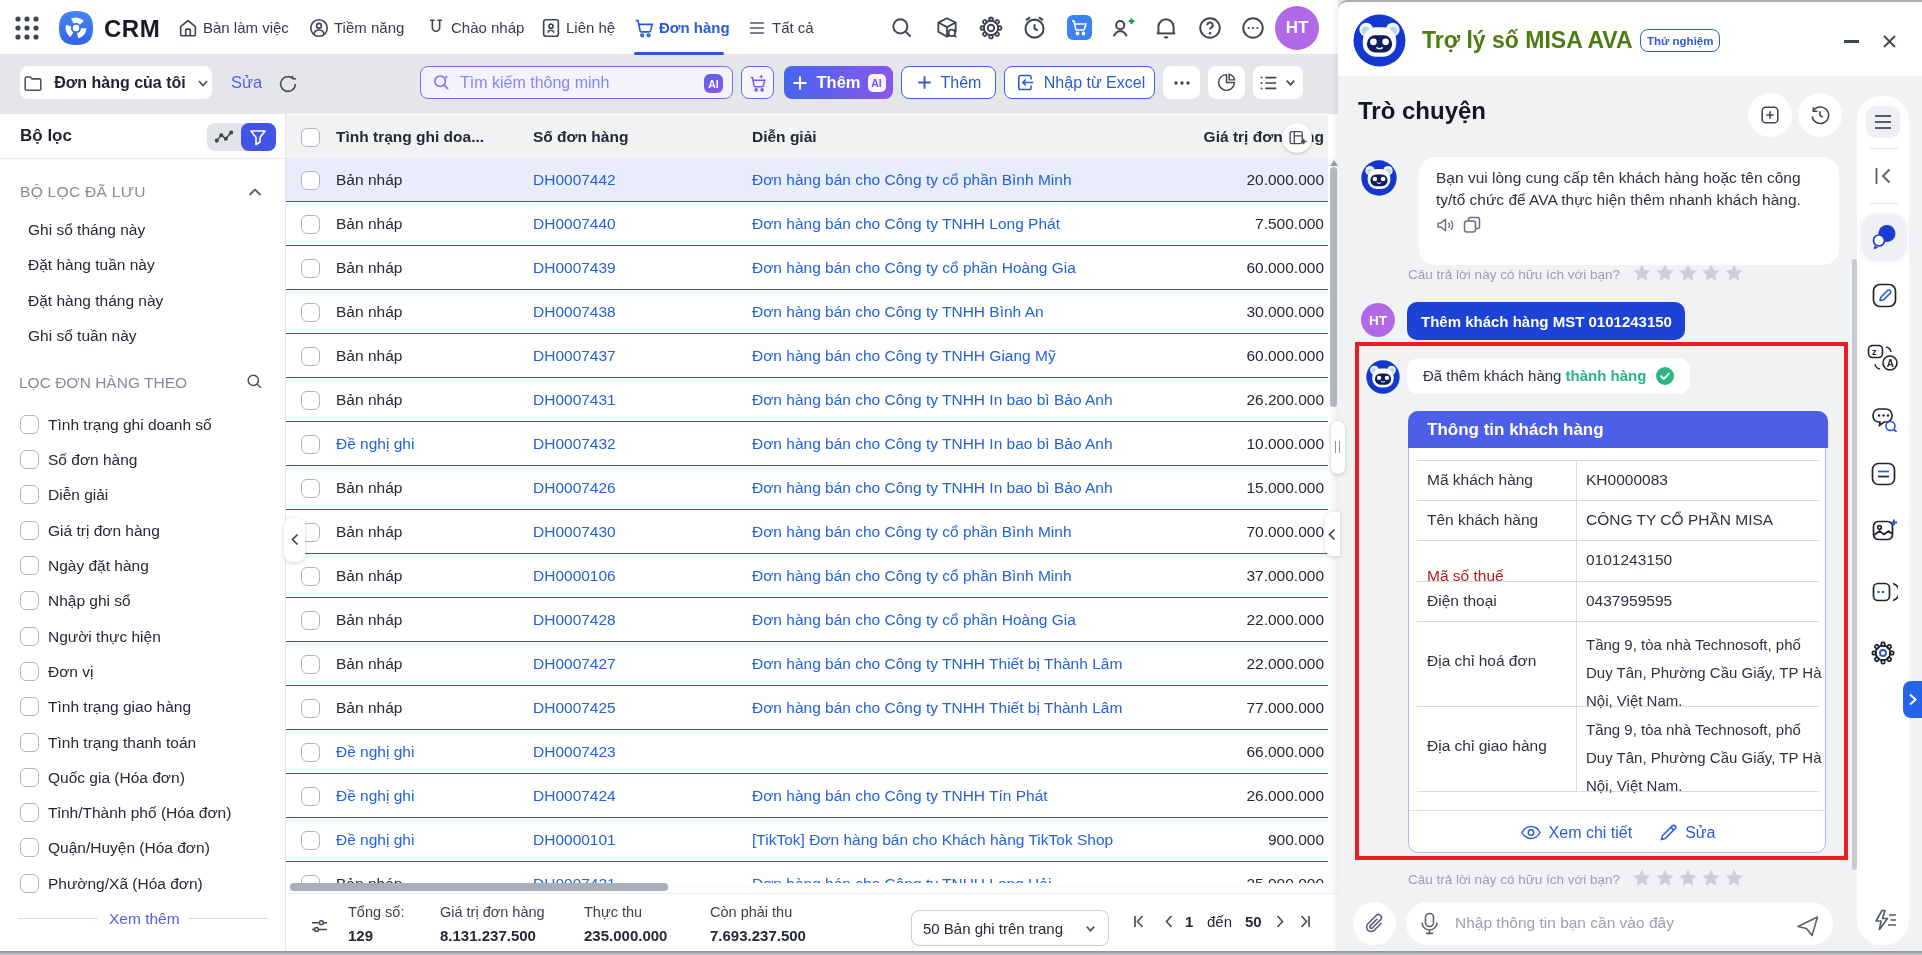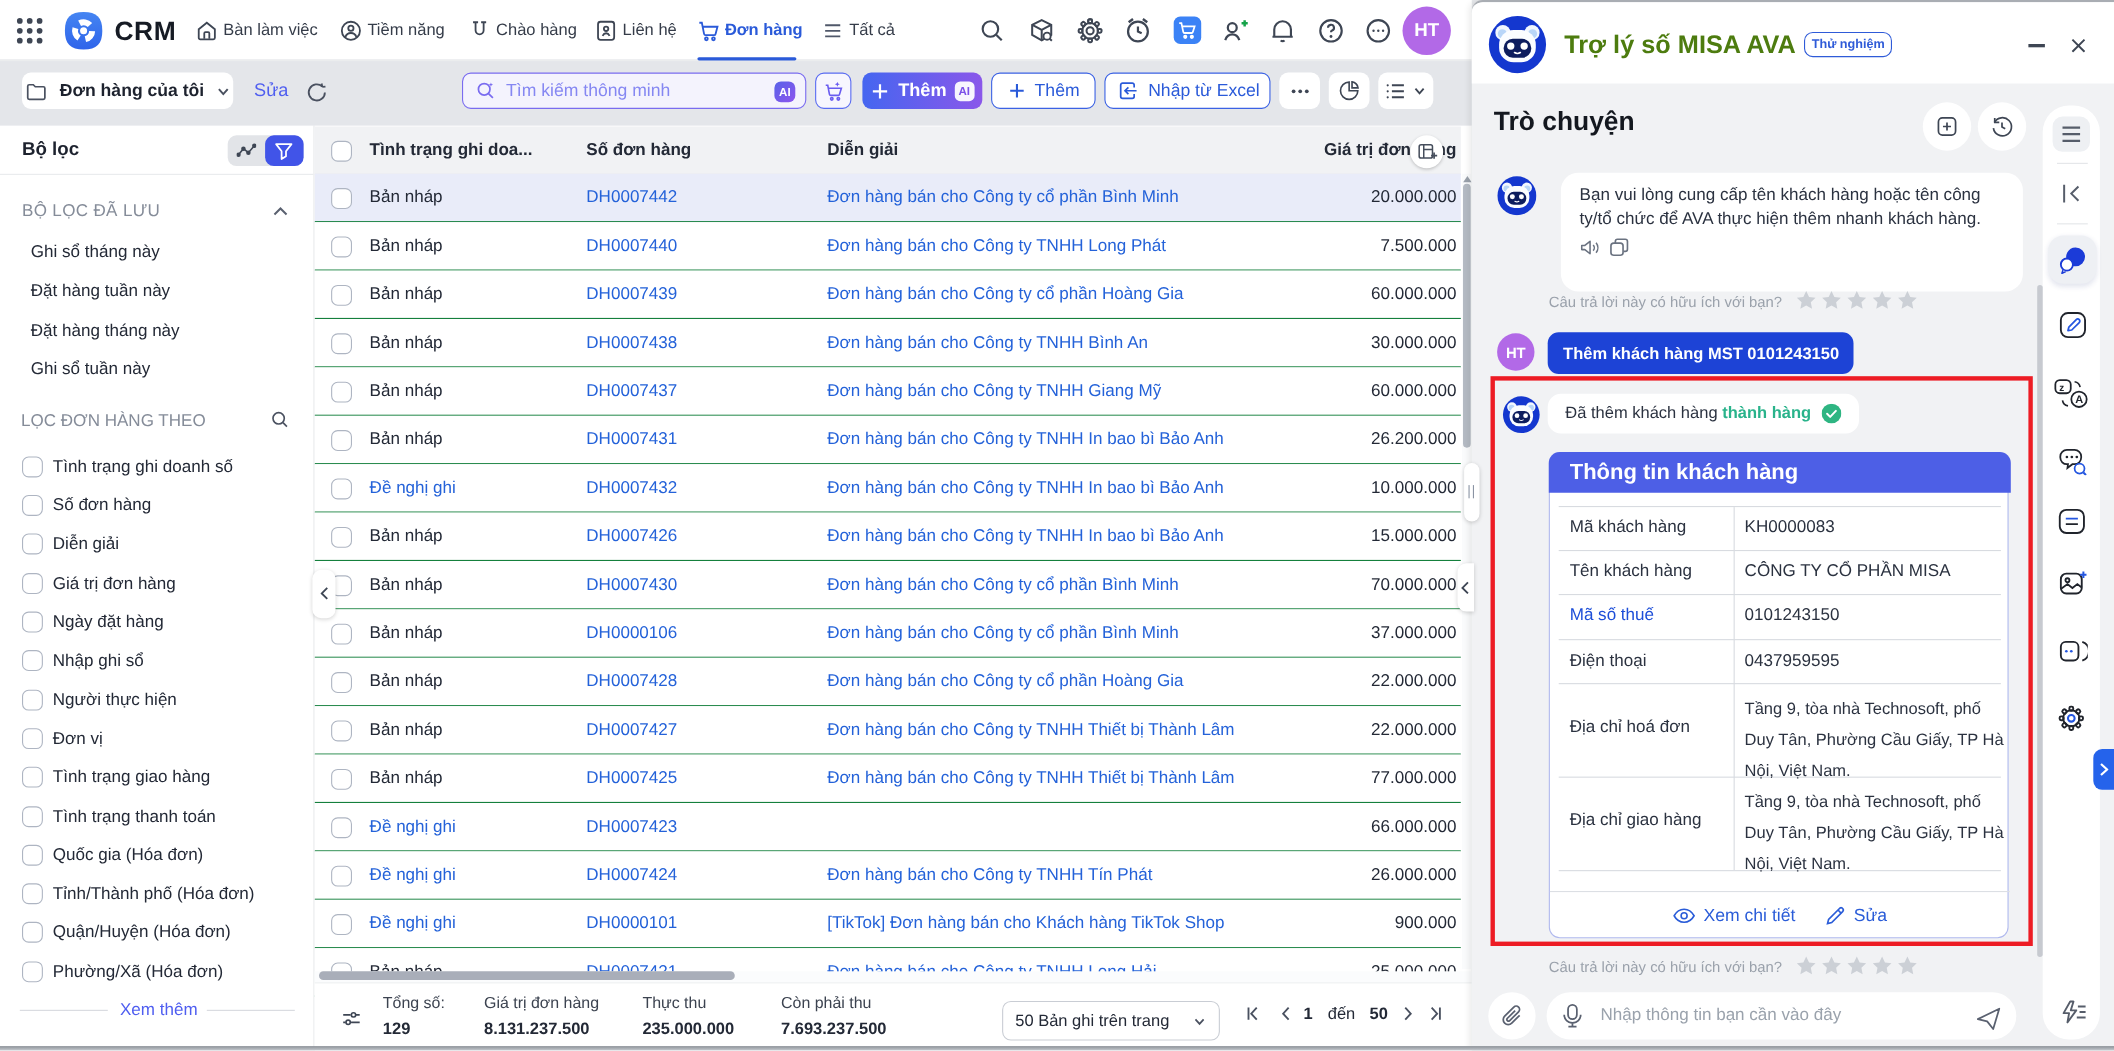--- a/index.html
+++ b/index.html
@@ -117,21 +117,21 @@
     <span>Tiềm năng</span>
   </div>
   <div class="navitem" style="left:425px">
     <svg class="ticon" viewBox="0 0 24 24" fill="none" stroke="#3e4654" stroke-width="1.8">
         <path d="M8 3.5 v8 a4 4 0 0 0 8 0 v-8"></path>
         <path d="M5.5 3.5 h5 M13.5 3.5 h5"></path>
         <path d="M8 3.5 v8 M16 3.5 v8" stroke-width="0"></path>
         <path d="M12 15.5 v5" stroke-width="0"></path>
         <path d="M11 20.5 a1.2 1.2 0 0 0 2 0" stroke-width="0"></path>
       </svg>
-    <span>Chào hàng</span>
+    <span>Chào nháp</span>
   </div>
   <div class="navitem" style="left:540px">
     <svg class="ticon" viewBox="0 0 24 24" fill="none" stroke="#3e4654" stroke-width="1.8">
         <rect x="4" y="3" width="16" height="18" rx="2.5"></rect>
         <circle cx="12" cy="10" r="2.2"></circle>
         <path d="M8.2 17.5 c0.8 -2 2.2 -3 3.8 -3 c1.6 0 3 1 3.8 3" stroke-width="0"></path>
         <path d="M8.5 17 c0.9 -1.8 2 -2.6 3.5 -2.6 c1.5 0 2.6 0.8 3.5 2.6"></path>
       </svg>
     <span>Liên hệ</span>
   </div>
@@ -631,34 +631,34 @@
     </svg>
   <div class="bubble" style="left:69px;top:356px;width:283px;height:36px;border-radius:12px">
     <div class="abs" style="left:16px;top:9px;font-size:15px;color:#2b3240;white-space:nowrap">Đã thêm khách hàng <b style="color:#29b38b">thành hàng</b></div>
     <svg class="abs" style="left:249px;top:9px" width="18" height="18" viewBox="0 0 18 18">
         <circle cx="9" cy="9" r="9" fill="#2eb582"></circle>
         <path d="M5 9.2 L7.8 12 L13 6.5" stroke="#fff" stroke-width="1.8" fill="none" stroke-linecap="round" stroke-linejoin="round"></path>
       </svg>
   </div>
 
   <div class="abs" style="left:70px;top:409px;width:418px;height:442px;background:#fff;border:1px solid #b0b9ee;border-radius:10px">
-    <div class="abs" style="left:-1px;top:-1px;width:420px;height:37px;background:#4d5fe6;border-radius:10px 10px 0 0;color:#fff;font-weight:bold;font-size:20px;display:flex;align-items:center;padding-left:19px">Thông tin khách hàng</div>
+    <div class="abs" style="left:-1px;top:-1px;width:420px;height:37px;background:#4d5fe6;border-radius:10px 10px 0 0;color:#fff;font-weight:bold;font-size:17px;display:flex;align-items:center;padding-left:19px">Thông tin khách hàng</div>
     <div class="abs" style="left:8px;top:48px;width:402px;height:330px;border-top:1px solid #d8dbe0">
       <div class="abs" style="left:159px;top:0;width:1px;height:330px;background:#d8dbe0"></div>
       <div class="abs" style="left:0;top:39px;width:402px;height:1px;background:#d8dbe0"></div>
       <div class="abs" style="left:0;top:79px;width:402px;height:1px;background:#d8dbe0"></div>
       <div class="abs" style="left:0;top:120px;width:402px;height:1px;background:#d8dbe0"></div>
       <div class="abs" style="left:0;top:160px;width:402px;height:1px;background:#d8dbe0"></div>
       <div class="abs" style="left:0;top:245px;width:402px;height:1px;background:#d8dbe0"></div>
       <div class="abs" style="left:0;top:330px;width:402px;height:1px;background:#d8dbe0"></div>
       <div class="abs" style="left:10px;top:10px;font-size:15.5px;color:#2b3240">Mã khách hàng</div>
       <div class="abs" style="left:169px;top:10px;font-size:15.5px;color:#2b3240">KH0000083</div>
       <div class="abs" style="left:10px;top:50px;font-size:15.5px;color:#2b3240">Tên khách hàng</div>
       <div class="abs" style="left:169px;top:50px;font-size:15.5px;color:#2b3240">CÔNG TY CỔ PHẦN MISA</div>
-      <div class="abs" style="left:10px;top:90px;font-size:15.5px;color:#1d4ed8">Mã số thuế</div>
+      <div class="abs" style="left:10px;top:106px;font-size:15.5px;color:#b91c1c">Mã số thuế</div>
       <div class="abs" style="left:169px;top:90px;font-size:15.5px;color:#2b3240">0101243150</div>
       <div class="abs" style="left:10px;top:131px;font-size:15.5px;color:#2b3240">Điện thoại</div>
       <div class="abs" style="left:169px;top:131px;font-size:15.5px;color:#2b3240">0437959595</div>
       <div class="abs" style="left:10px;top:191px;font-size:15.5px;color:#2b3240">Địa chỉ hoá đơn</div>
       <div class="abs" style="left:169px;top:170px;width:240px;font-size:15px;line-height:28px;color:#2b3240">Tầng 9, tòa nhà Technosoft, phố Duy Tân, Phường Cầu Giấy, TP Hà Nội, Việt Nam.</div>
       <div class="abs" style="left:10px;top:276px;font-size:15.5px;color:#2b3240">Địa chỉ giao hàng</div>
       <div class="abs" style="left:169px;top:255px;width:240px;font-size:15px;line-height:28px;color:#2b3240">Tầng 9, tòa nhà Technosoft, phố Duy Tân, Phường Cầu Giấy, TP Hà Nội, Việt Nam.</div>
     </div>
     <div class="abs" style="left:0;top:398px;width:418px;height:44px;border-top:1px solid #dcdfe4;display:flex;align-items:center;justify-content:center;gap:28px;color:#2a5cd8;font-size:16px">
       <span style="display:flex;align-items:center;gap:8px">

